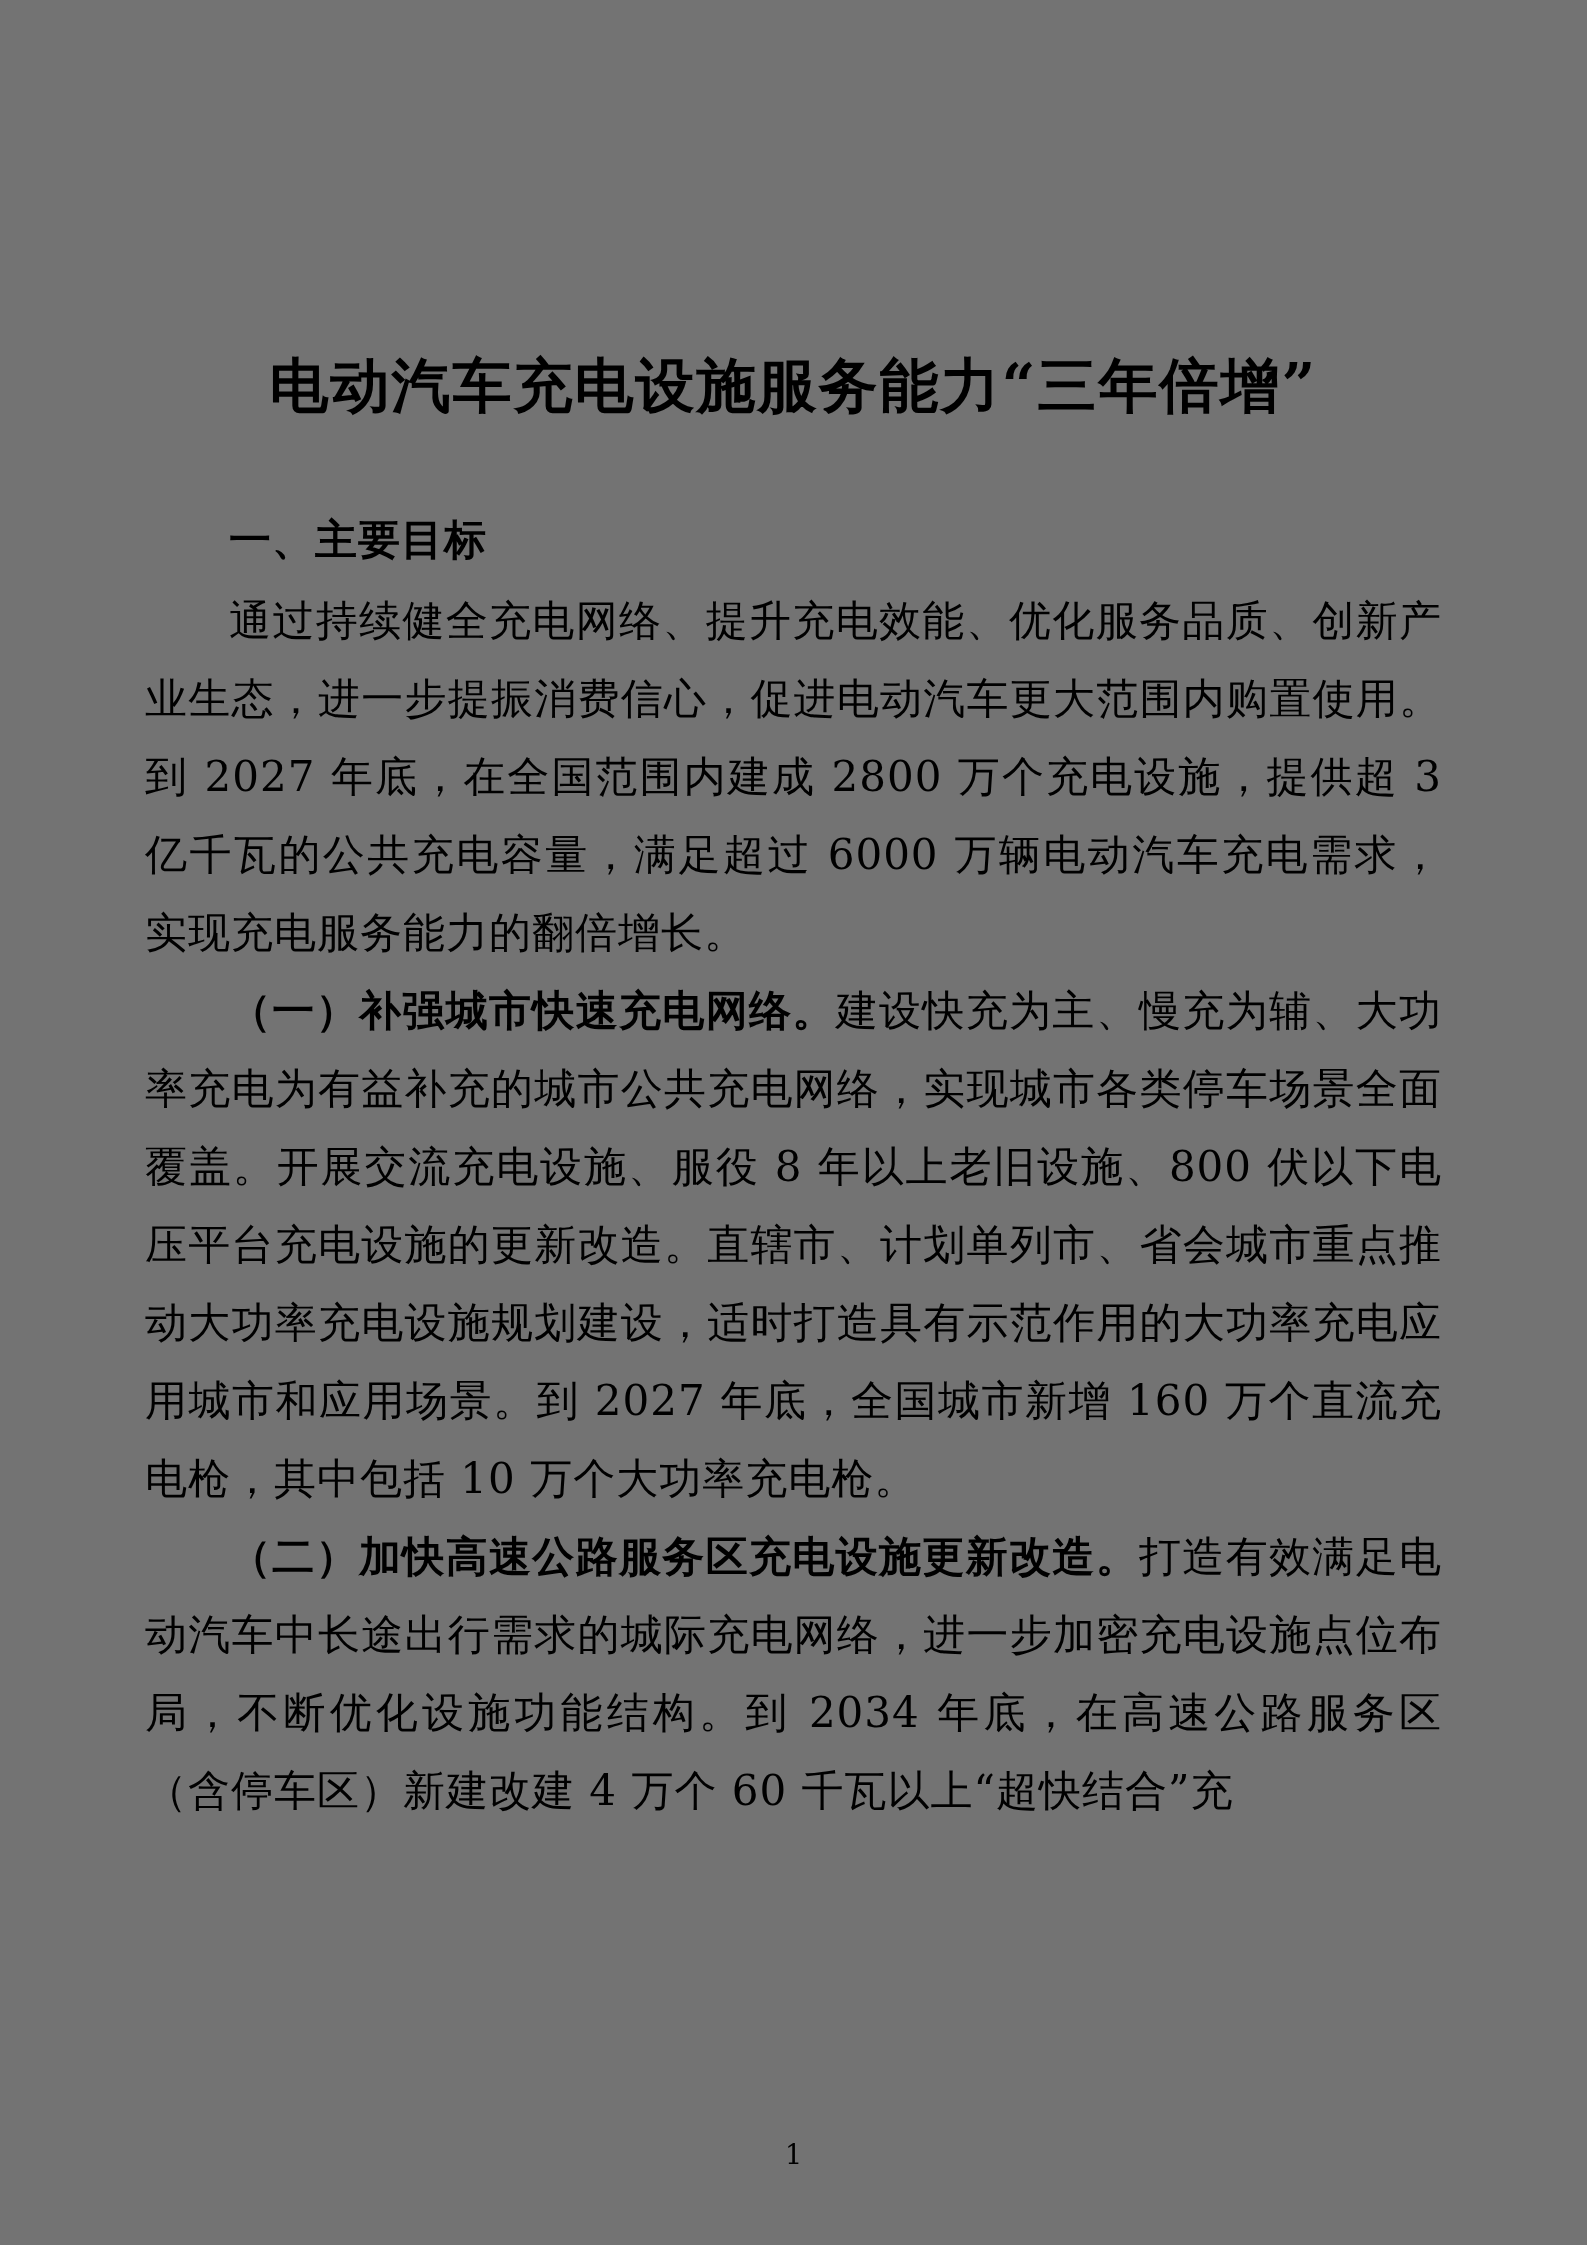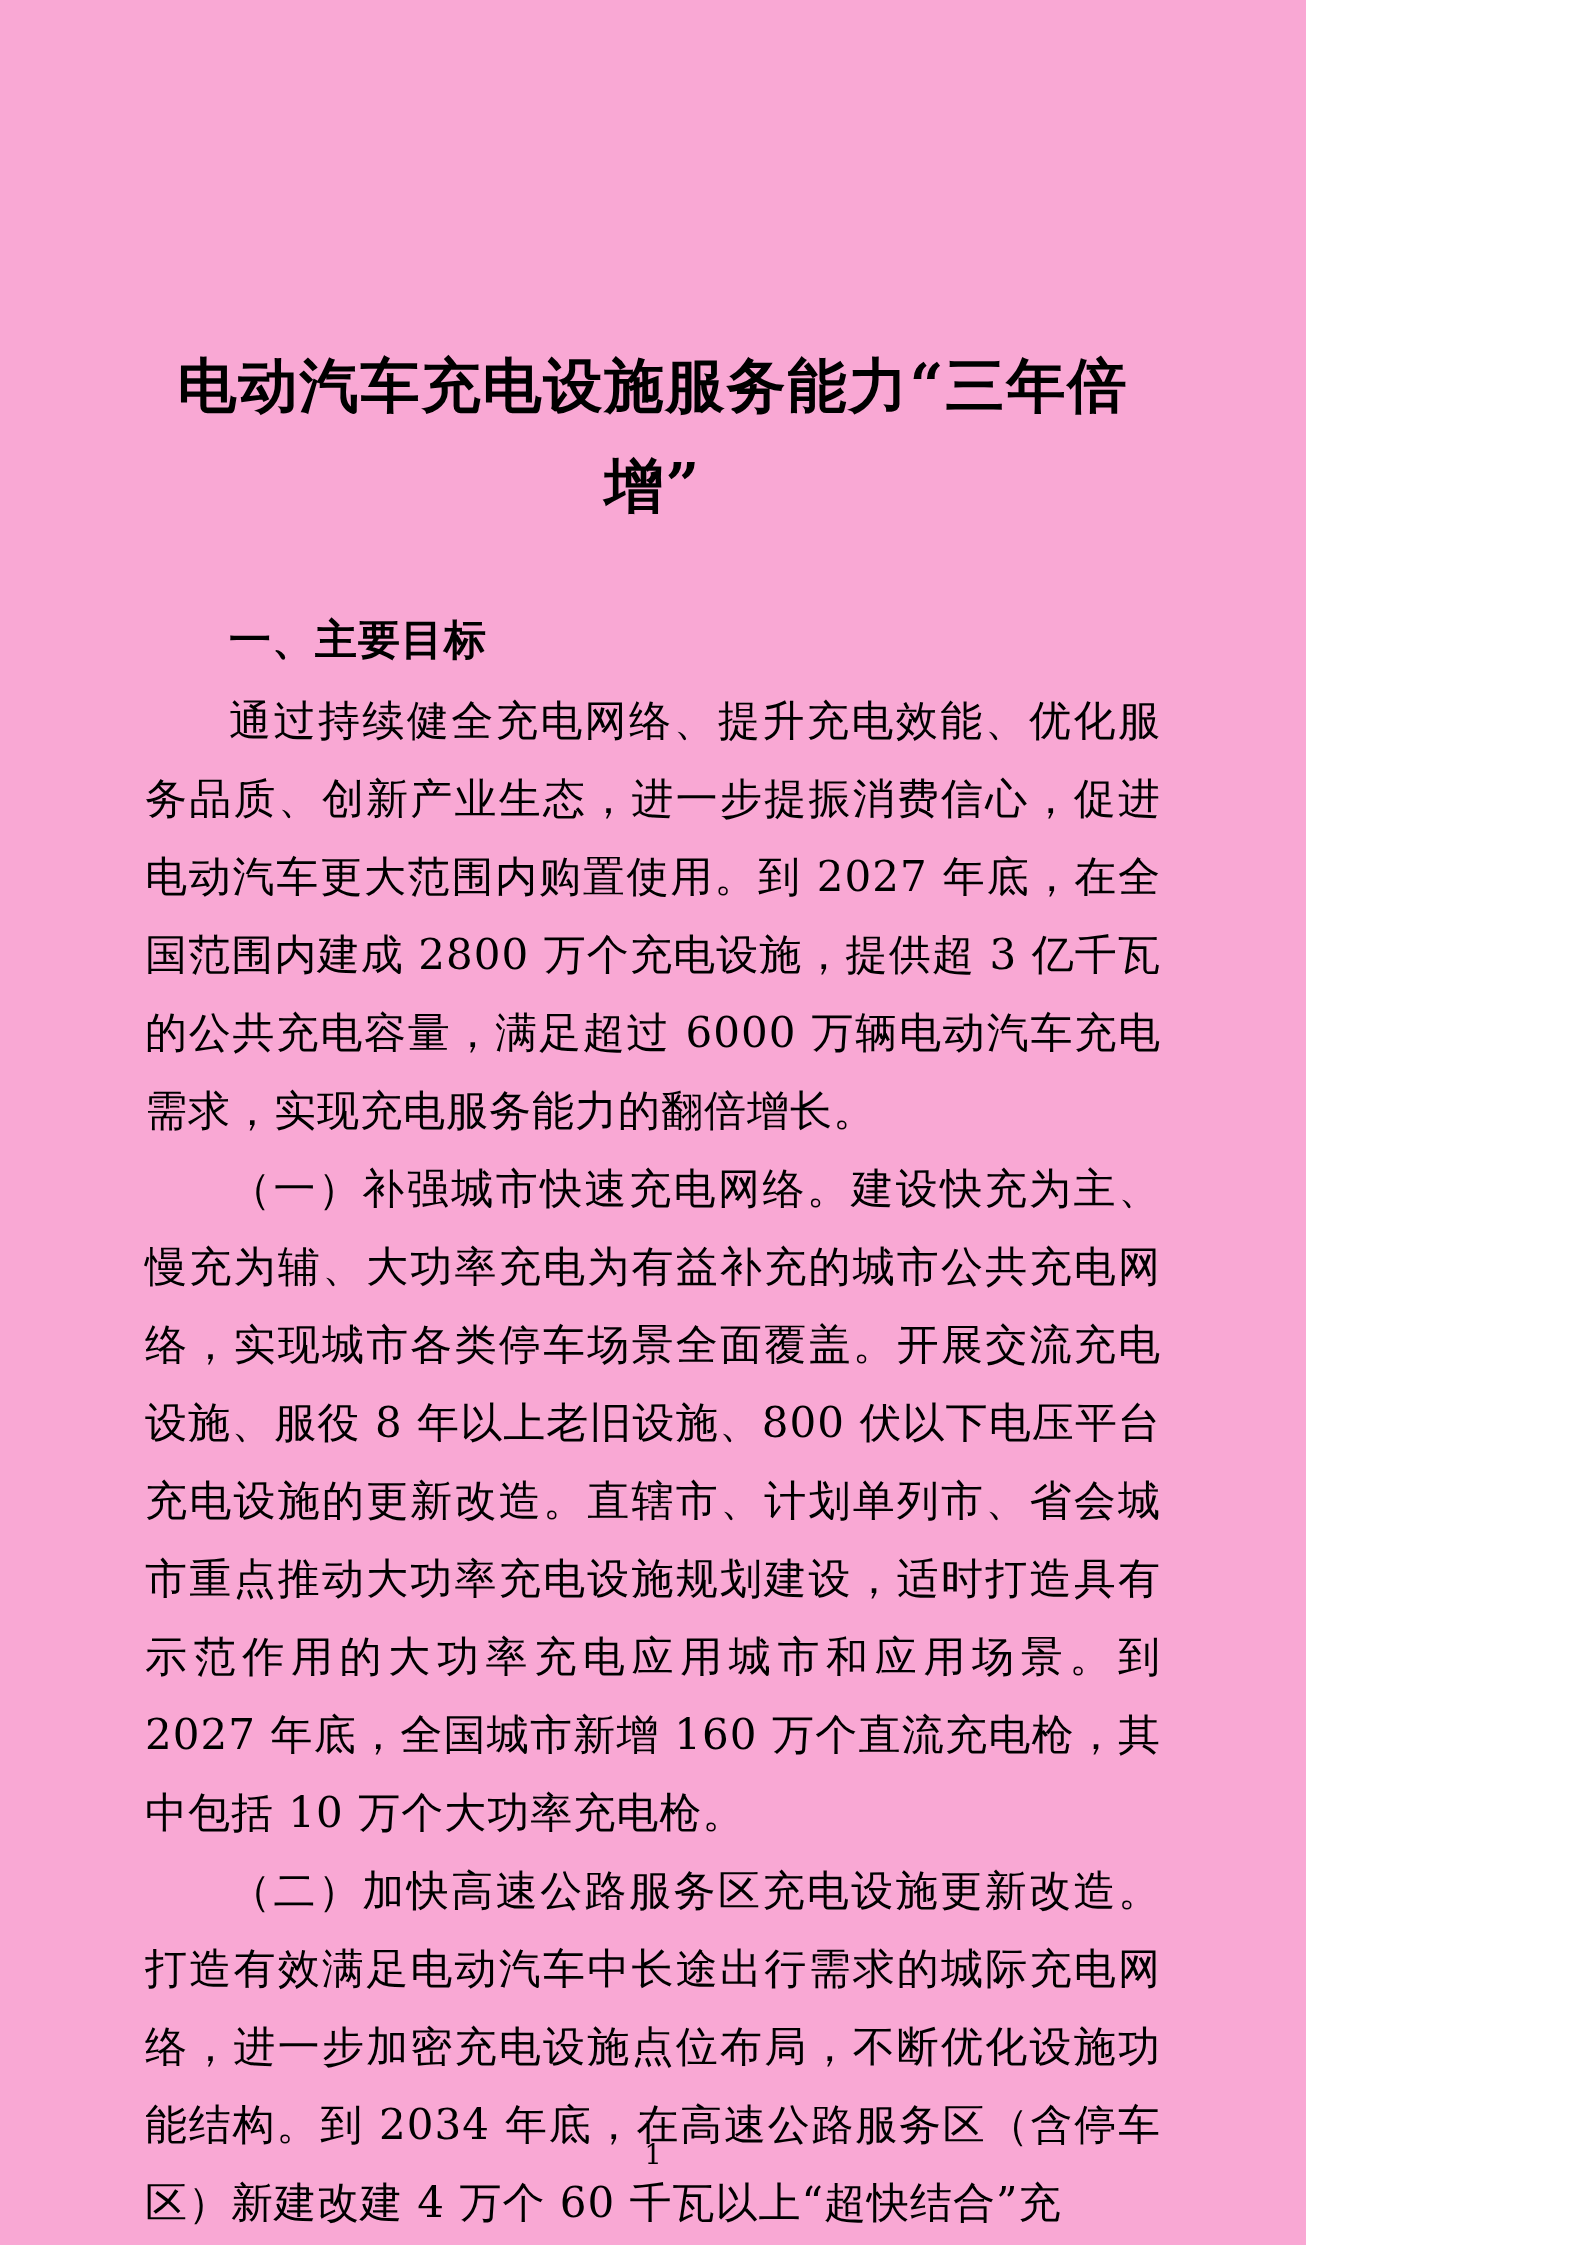--- a/index.html
+++ b/index.html
@@ -2,23 +2,23 @@
 <html><head>
 <meta charset="utf-8">
 <style>
   html, body {
     margin: 0;
     padding: 0;
     background: #ffffff;
   }
   .page {
     position: relative;
-    width: 1306px;
+    width: 1587px;
     height: 2245px;
-    background: #f9a8d4;
+    background: #737373;
     color: #000000;
     box-sizing: border-box;
     padding: 336px 145px 0 145px;
     font-family: "DejaVu Serif", "Liberation Serif", serif;
     overflow: hidden;
   }
   .title {
     margin: 0 0 68px 0;
     text-align: center;
     font-size: 59px;
@@ -43,21 +43,21 @@
     margin: 0;
     font-size: 42px;
     line-height: 78px;
     text-indent: 84px;
     text-align: justify;
     text-justify: inter-character;
     letter-spacing: 1px;
     font-family: "DejaVu Serif", "Liberation Serif", serif;
   }
   .body-para .lead {
-    font-weight: normal;
+    font-weight: bold;
   }
   .page-footer {
     position: absolute;
     left: 0;
     right: 0;
     top: 2135px;
     text-align: center;
     font-size: 27px;
     line-height: 40px;
     font-family: "DejaVu Serif", "Liberation Serif", serif;

